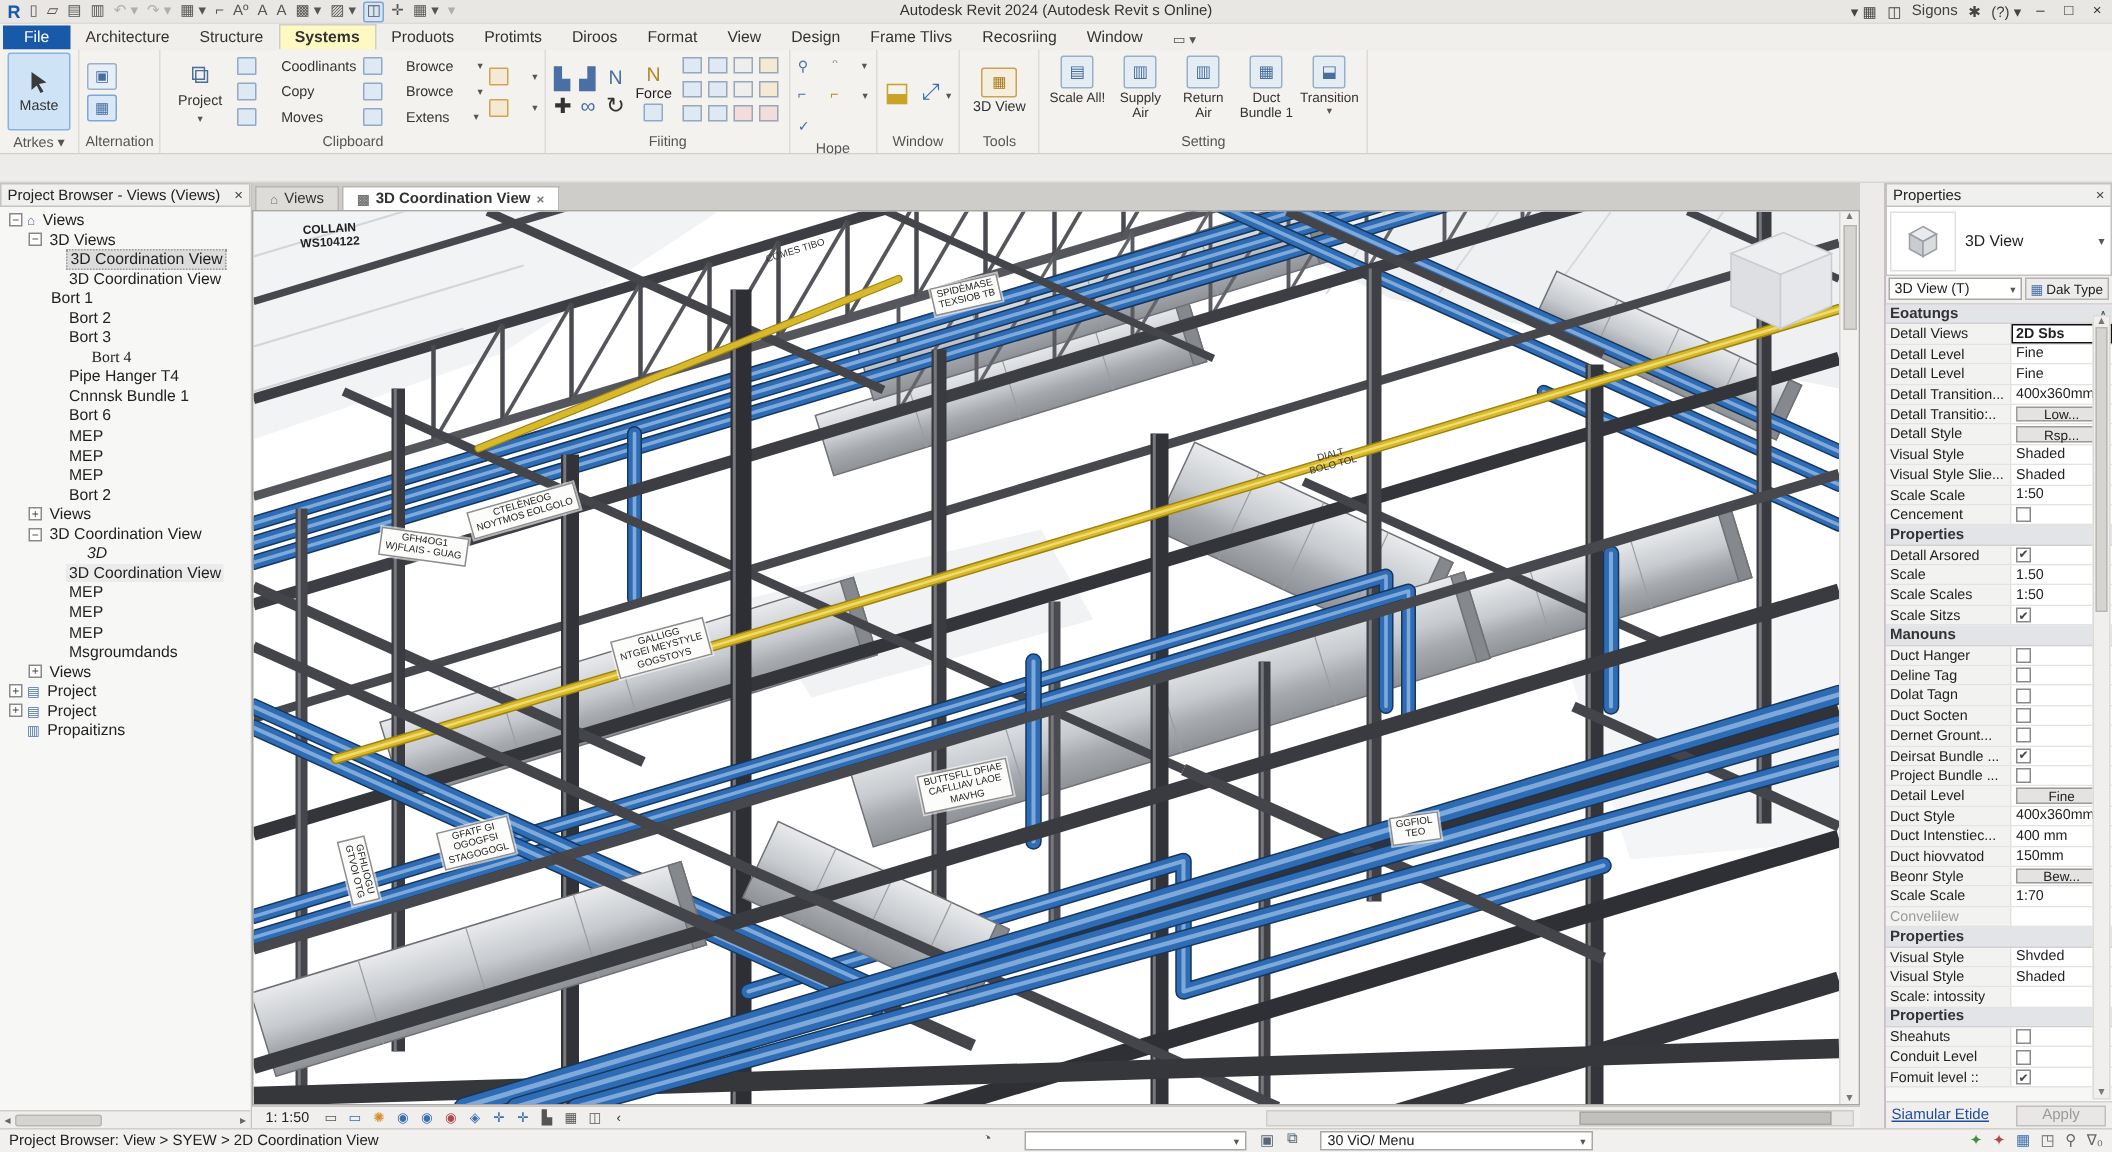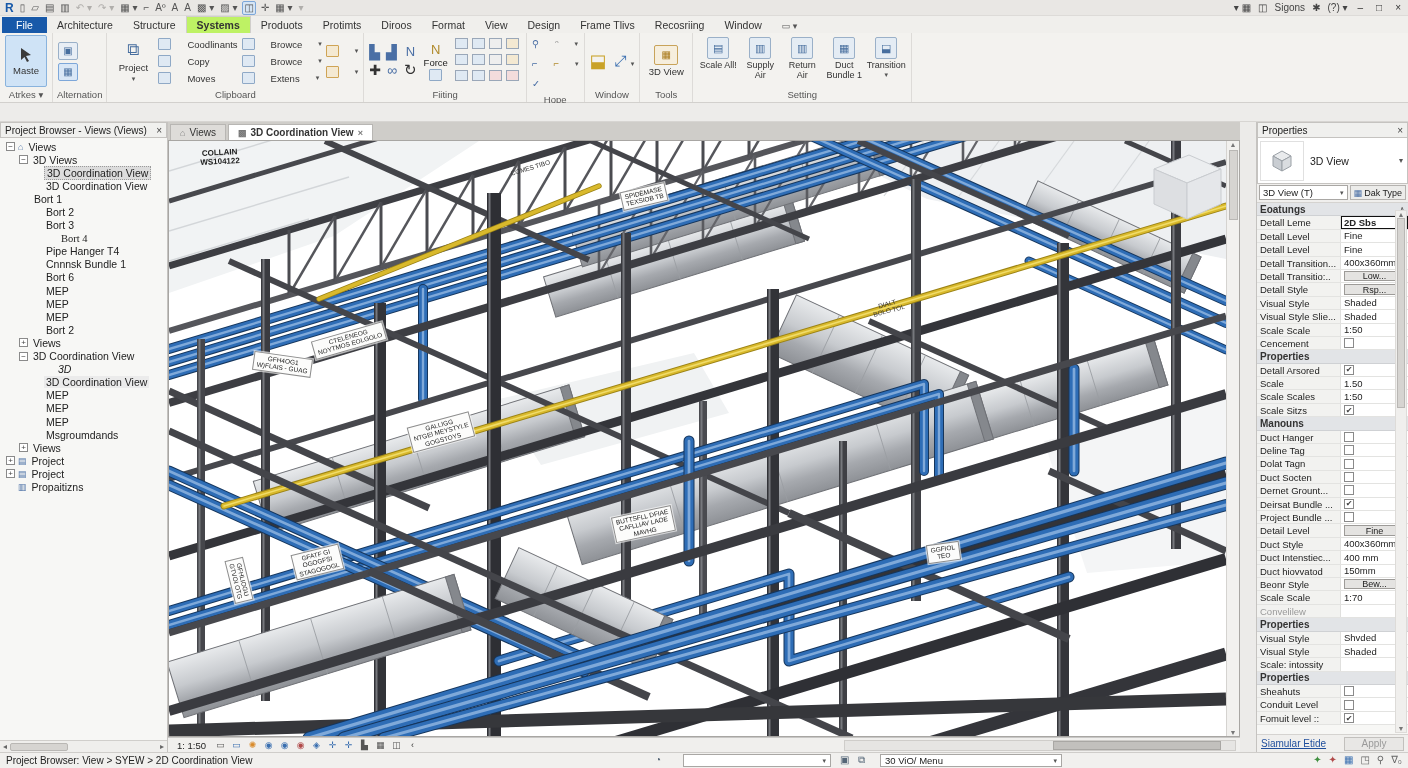--- a/index.html
+++ b/index.html
@@ -15,21 +15,21 @@
   .qat .hl{background:#d5e5f5;border:1px solid #7da7d9;border-radius:2px}
   .qat .dim{color:#b0aeab}
   .titletext{position:absolute;left:0;right:0;text-align:center;font-size:10px;color:#333;pointer-events:none}
   .tbar-right{margin-left:auto;display:flex;align-items:center;gap:7px;font-size:10px;color:#444;z-index:2}
   .winbtn{font-size:10px;color:#333;padding:0 3px}
 
   
   .tabrow{position:absolute;top:16px;left:0;right:0;height:17px;background:#f0efec;display:flex;align-items:flex-end;padding-left:2px}
   .mtab{padding:2px 10px 2px;font-size:10.5px;color:#333;cursor:default}
   .mtab.file{background:#1859a9;color:#fff;padding:2px 14px}
-  .mtab.active{background:#bef264;border:1px solid #d0cecb;border-bottom:none;font-weight:bold}
+  .mtab.active{background:#fef9c3;border:1px solid #d0cecb;border-bottom:none;font-weight:bold}
   .modsel{margin-left:6px;font-size:9px;color:#555;padding:2px 4px}
 
   
   .ribbon{position:absolute;top:33px;left:0;right:0;height:70px;background:#f3f2ef;border-bottom:1px solid #d2d0cd;display:flex}
   .rgroup{display:flex;flex-direction:column;border-right:1px solid #ddmarkdbd8;border-right:1px solid #dddbd8;height:100%}
   .rbody{flex:1;display:flex;align-items:center;padding:2px 5px;gap:4px}
   .rlabel{height:13px;text-align:center;font-size:9.5px;color:#555;white-space:nowrap;padding:0 4px}
   .bigbtn{width:42px;height:52px;display:flex;flex-direction:column;align-items:center;justify-content:center;gap:2px;font-size:9.5px;color:#333}
   .bigbtn.sel{background:#cfe3f6;border:1px solid #89b3dd;border-radius:2px}
   .icobox{width:20px;height:18px;border:1px solid #9ab0c8;background:#e8eef5;border-radius:2px;display:flex;align-items:center;justify-content:center;font-size:10px;color:#476e9e}
@@ -132,20 +132,21 @@
       <span class="qi">Aº</span>
       <span class="qi">A</span>
       <span class="qi">A</span>
       <span class="qi">▩ ▾</span>
       <span class="qi">▨ ▾</span>
       <span class="qi hl">◫</span>
       <span class="qi">✛</span>
       <span class="qi">▦ ▾</span>
       <span class="qi dim">▾</span>
     </div>
+    <div class="titletext">Autodesk Revit 2024   (Autodesk Revit s Online)</div>
     <div class="tbar-right">
       <span>▾ ▦</span>
       <span>◫</span>
       <span>Sigons</span>
       <span>✱</span>
       <span>(?) ▾</span>
       <span class="winbtn">–</span>
       <span class="winbtn">□</span>
       <span class="winbtn">×</span>
     </div>
@@ -843,21 +844,21 @@
           <span style="color:#4a6fa5;font-size:9px">▦</span>
           <span>Dak Type</span>
         </div>
       </div>
       <div class="pgrid" id="propgrid">
           <div class="psec">
             <span>Eoatungs</span>
             <span class="pin">∧</span>
           </div>
           <div class="prow">
-            <div class="pl">Detall Leme</div>
+            <div class="pl">Detall Views</div>
             <div class="pv inputv">2D Sbs</div>
           </div>
           <div class="prow">
             <div class="pl">Detall Level</div>
             <div class="pv">Fine</div>
           </div>
           <div class="prow">
             <div class="pl">Detall Level</div>
             <div class="pv">Fine</div>
           </div>

